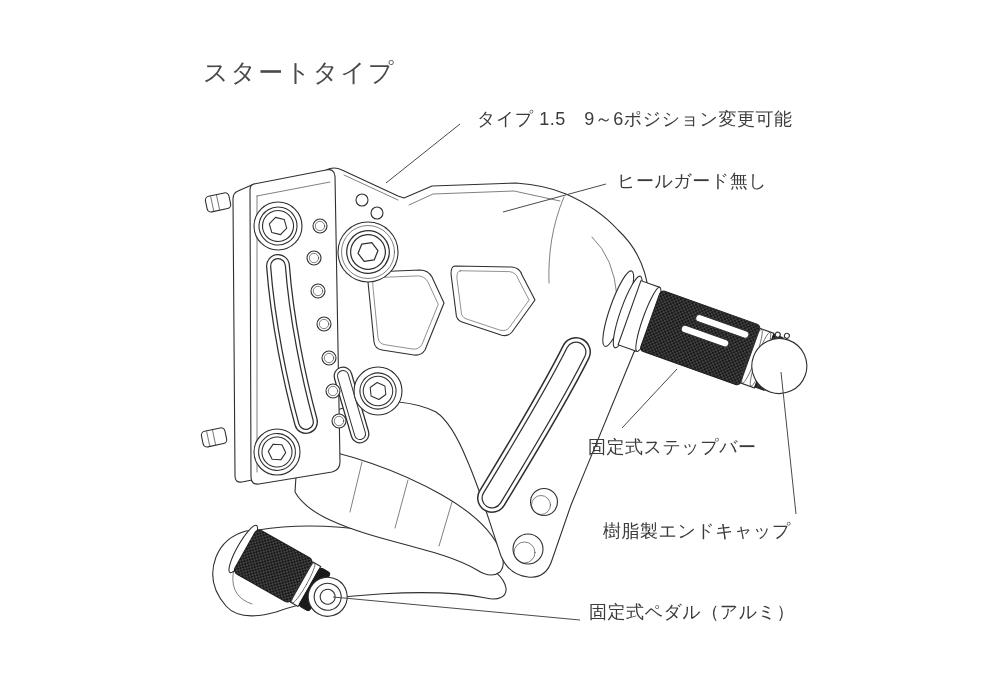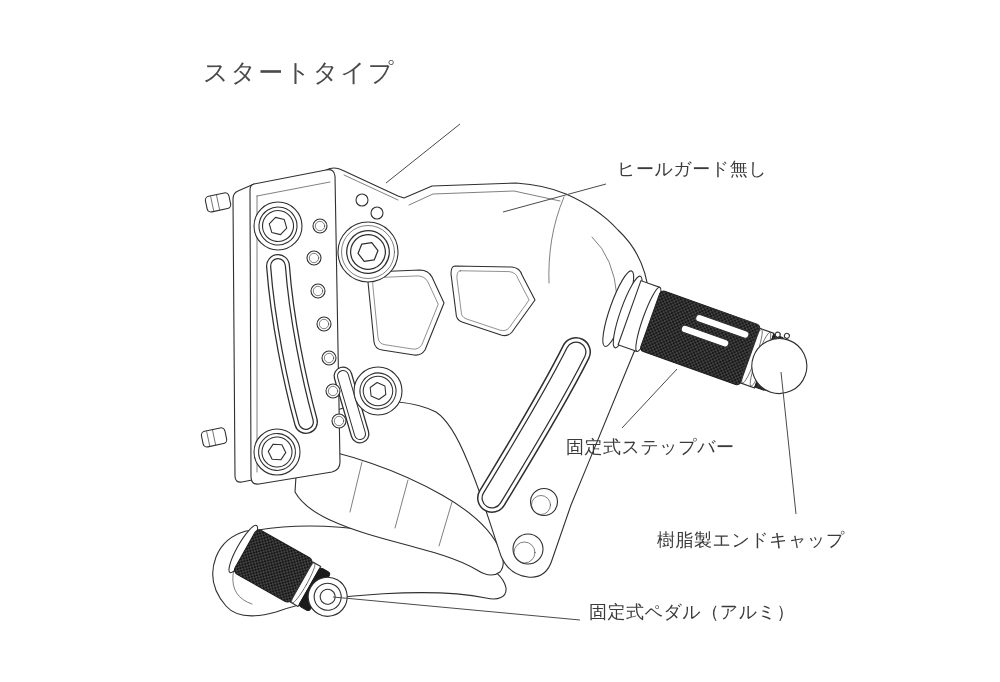--- a/index.html
+++ b/index.html
@@ -11,23 +11,23 @@
   .page-title{
     position:absolute;left:203px;top:56px;
     font-size:25px;letter-spacing:2px;color:#4a4a4a;font-weight:400;
     white-space:nowrap;
   }
   .callout{
     position:absolute;font-size:18px;color:#3b3b3b;letter-spacing:0.5px;
     white-space:nowrap;line-height:27px;
   }
   .co-type{left:477px;top:106px;}
-  .co-heel{left:617px;top:156px;text-align:right;}
-  .co-step{left:566px;top:434px;}
-  .co-cap{left:657px;top:518px;margin-top:9px;}
+  .co-heel{left:617px;top:168px;text-align:right;}
+  .co-step{left:588px;top:434px;}
+  .co-cap{left:603px;top:518px;}
   .co-pedal{left:589px;top:599px;}
   svg{position:absolute;left:0;top:0;}
   .ln{fill:none;stroke:#2f2f2f;stroke-width:1.1;stroke-linejoin:round;stroke-linecap:round;}
   .fw{fill:#ffffff;stroke:#2f2f2f;stroke-width:1.1;stroke-linejoin:round;stroke-linecap:round;}
   .thin{fill:none;stroke:#3a3a3a;stroke-width:0.65;stroke-linejoin:round;stroke-linecap:round;}
   .leader{fill:none;stroke:#4a4a4a;stroke-width:1;}
 </style>
 </head>
 <body>
 
@@ -208,20 +208,21 @@
       <path class="leader" d="M460,124 L386,183"></path>
       <path class="leader" d="M606,184 L503,212"></path>
       <path class="leader" d="M677,369 L622,428"></path>
       <path class="leader" d="M781,372 L796,514"></path>
       <path class="leader" d="M333,597 L580,620"></path>
     </g>
   </svg>
 
   <div class="page-title">スタートタイプ</div>
 
+  <div class="callout co-type">タイプ 1.5　9～6ポジション変更可能</div>
 
   <div class="callout co-heel">
     <div>ヒールガード無し</div>
   </div>
 
   <div class="callout co-step">固定式ステップバー</div>
 
   <div class="callout co-cap">樹脂製エンドキャップ</div>
 
   <div class="callout co-pedal">固定式ペダル（アルミ）</div>

